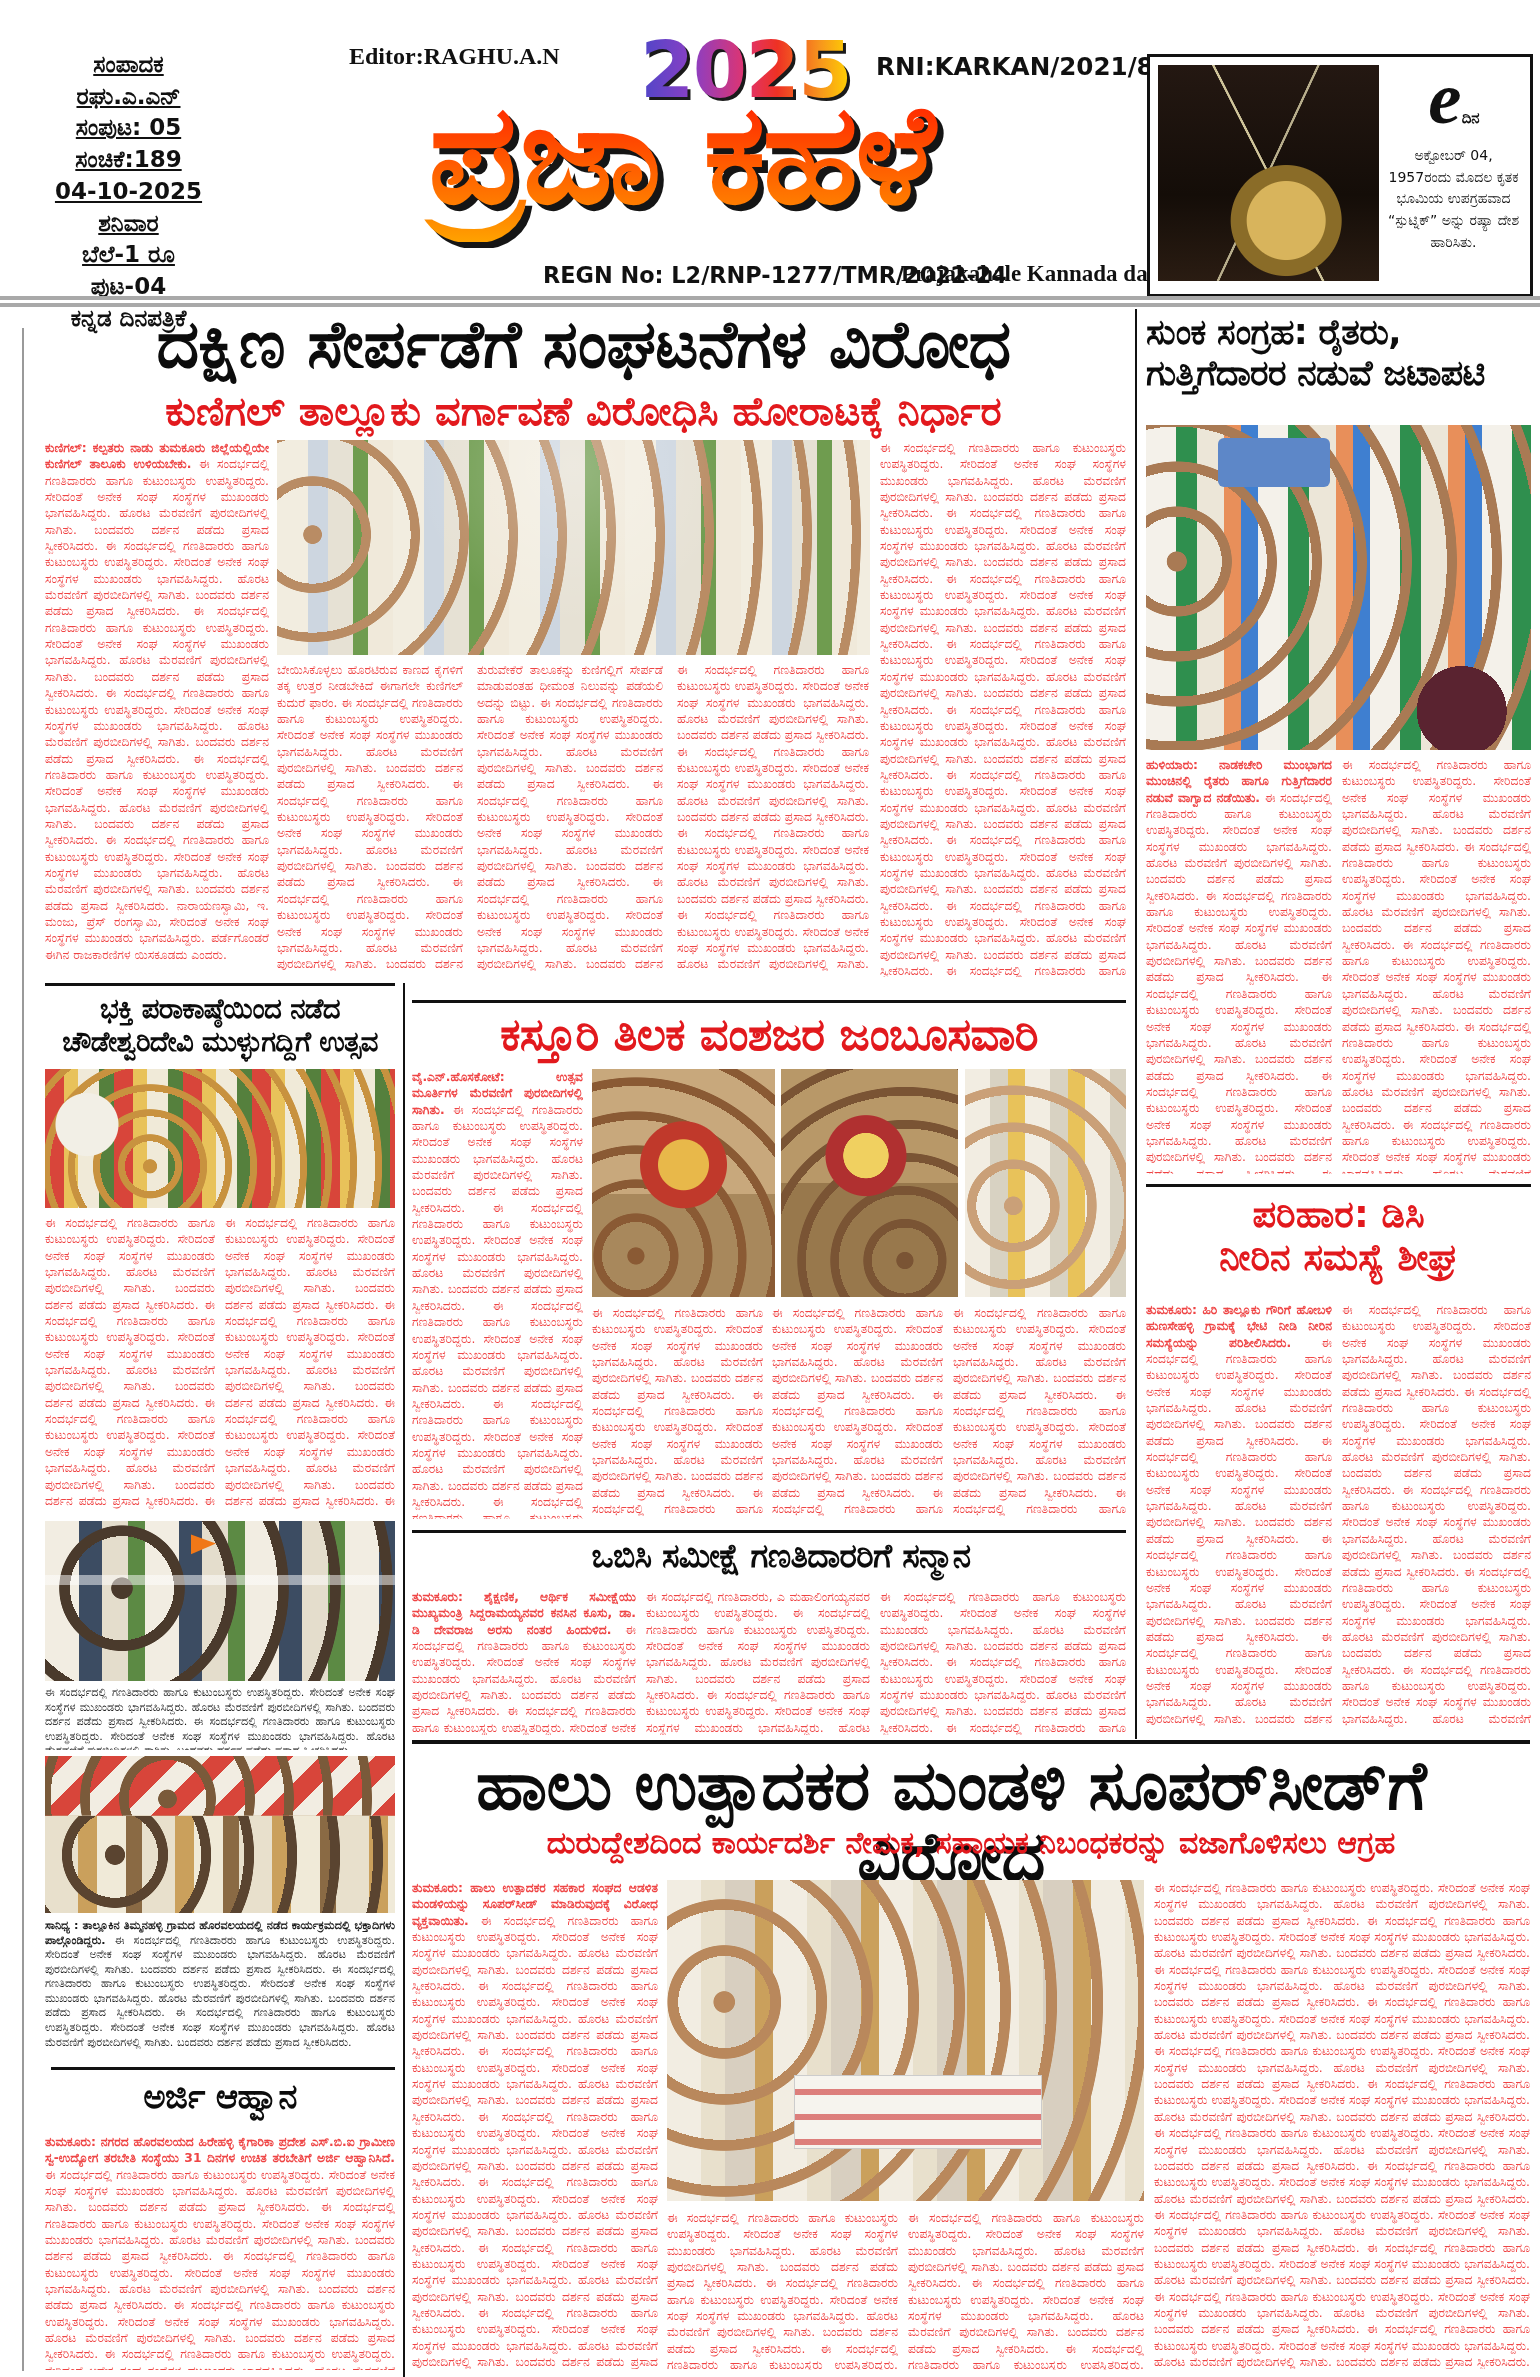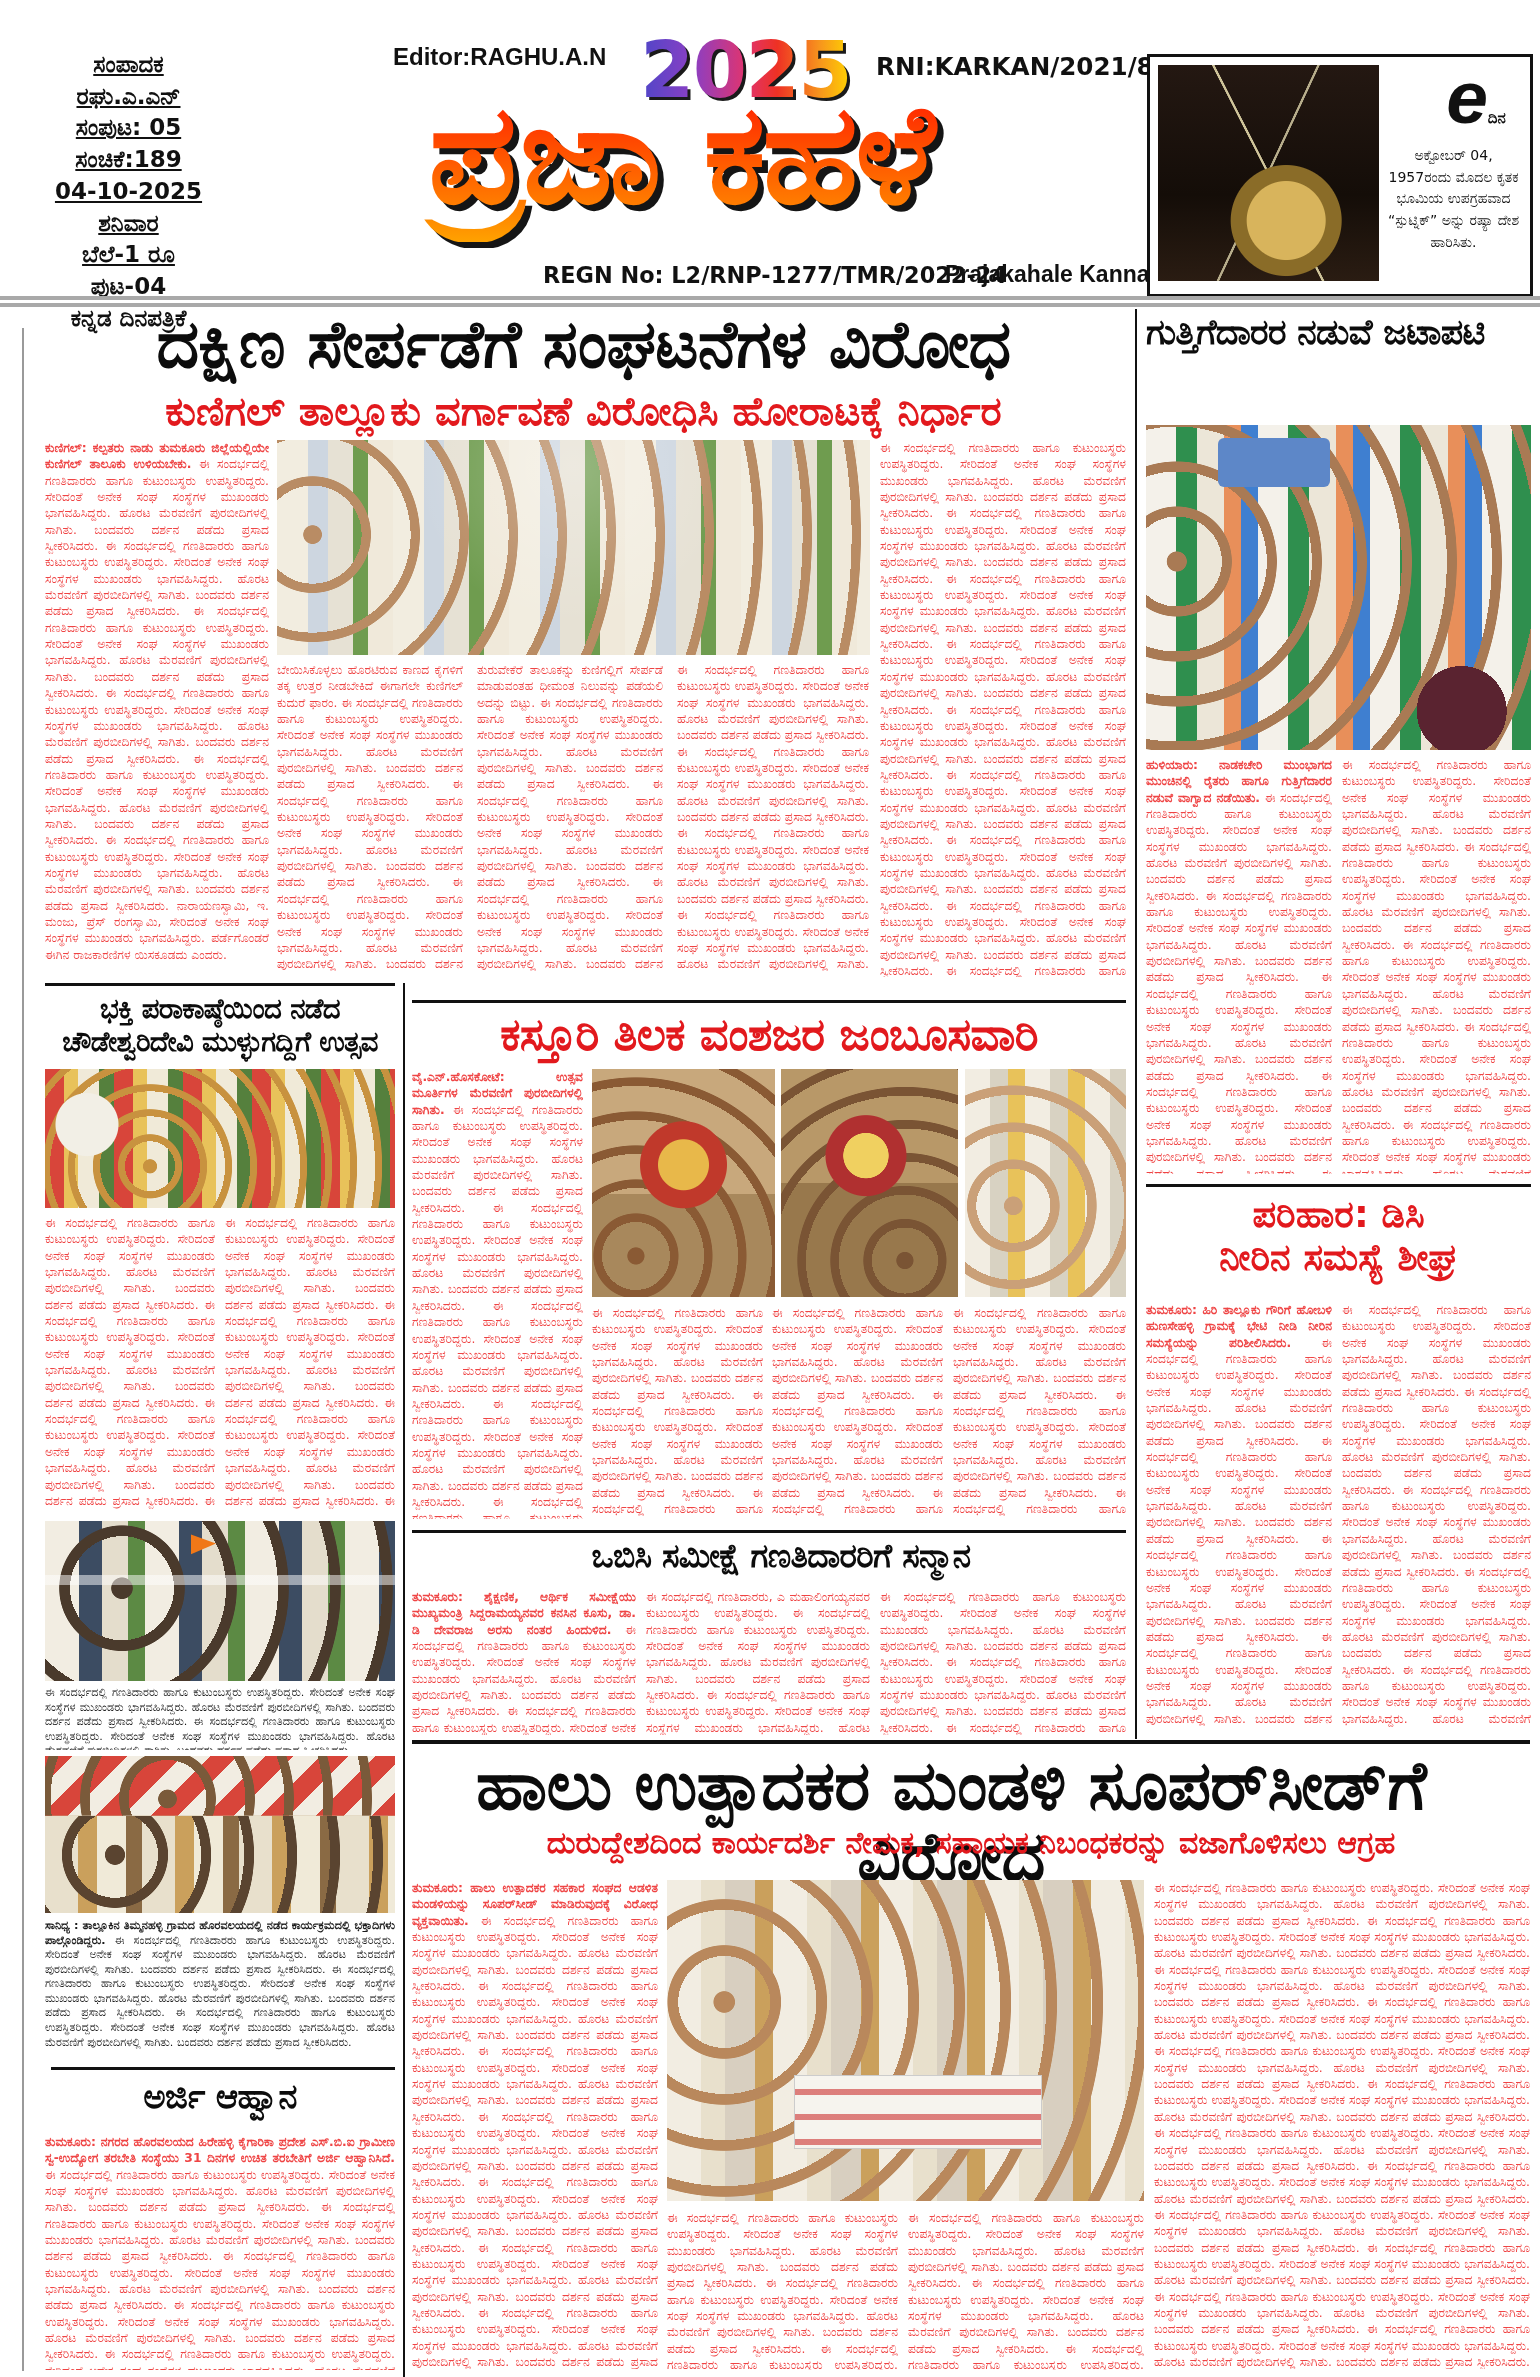--- a/index.html
+++ b/index.html
@@ -2,21 +2,21 @@
 <html style="font-size:12px"><head>
 <meta charset="utf-8">
 <title>Praja Kahale</title>
 <style>
   html,body{margin:0;padding:0;background:#dedede;}
   #page{position:relative;width:1541px;height:2377px;background:#ffffff;
         font-family:"DejaVu Sans","Liberation Sans",sans-serif;color:#111;overflow:hidden;}
   .abs{position:absolute;}
   .c{text-align:center;}
   .b{font-weight:bold;}
-  .serif{font-family:Liberation Sans, sans-serif;margin-left:44px;}
+  .serif{font-family:Liberation Serif, serif;}
   .red{color:#e2191d;}
   .headline{font-weight:800;color:#0c0c0c;letter-spacing:-0.7px;line-height:1.05;}
   .body-col{font-size:12.3px;line-height:1.33;text-align:justify;color:#ef4444;
             overflow:hidden;word-break:break-word;}
   .caption{font-size:11.2px;line-height:1.3;text-align:justify;color:#1c1c1c;overflow:hidden;}
   .dateline{font-weight:bold;}
   .h-rule{position:absolute;background:#111;}
   .v-rule{position:absolute;background:#111;}
   .grey-rule{position:absolute;background:#a9a9a9;}
   .photo{position:absolute;overflow:hidden;background:#888;}
@@ -89,20 +89,21 @@
          repeating-radial-gradient(circle at 6% 44%, #b98c64 0 9px, rgba(0,0,0,0) 9.7px 49px),
          repeating-linear-gradient(90deg,#f2ede0 0 31px,#cdd6e0 31px 51px,#e6e1d4 51px 76px,#6f9c4f 76px 91px,#f0e9da 91px 116px),
          linear-gradient(180deg,#8a7356 0%,#77604a 55%,#574330 100%);"></div>
 
   <div class="abs body-col" style="left:277px;top:662px;width:186px;height:315px;"><span>ಬೇಯಿಸಿಕೊಳ್ಳಲು ಹೊರಟಿರುವ ಕಾಣದ ಕೈಗಳಿಗೆ ತಕ್ಕ ಉತ್ತರ ನೀಡಬೇಕಿದೆ ಈಗಾಗಲೇ ಕುಣಿಗಲ್ ಕುದುರೆ ಫಾರಂ.</span> <span>ಈ ಸಂದರ್ಭದಲ್ಲಿ ಗಣತಿದಾರರು ಹಾಗೂ ಕುಟುಂಬಸ್ಥರು ಉಪಸ್ಥಿತರಿದ್ದರು. ಸೇರಿದಂತೆ ಅನೇಕ ಸಂಘ ಸಂಸ್ಥೆಗಳ ಮುಖಂಡರು ಭಾಗವಹಿಸಿದ್ದರು. ಹೊರಟ ಮೆರವಣಿಗೆ ಪುರಬೀದಿಗಳಲ್ಲಿ ಸಾಗಿತು. ಬಂದವರು ದರ್ಶನ ಪಡೆದು ಪ್ರಸಾದ ಸ್ವೀಕರಿಸಿದರು. ಈ ಸಂದರ್ಭದಲ್ಲಿ ಗಣತಿದಾರರು ಹಾಗೂ ಕುಟುಂಬಸ್ಥರು ಉಪಸ್ಥಿತರಿದ್ದರು. ಸೇರಿದಂತೆ ಅನೇಕ ಸಂಘ ಸಂಸ್ಥೆಗಳ ಮುಖಂಡರು ಭಾಗವಹಿಸಿದ್ದರು. ಹೊರಟ ಮೆರವಣಿಗೆ ಪುರಬೀದಿಗಳಲ್ಲಿ ಸಾಗಿತು. ಬಂದವರು ದರ್ಶನ ಪಡೆದು ಪ್ರಸಾದ ಸ್ವೀಕರಿಸಿದರು. ಈ ಸಂದರ್ಭದಲ್ಲಿ ಗಣತಿದಾರರು ಹಾಗೂ ಕುಟುಂಬಸ್ಥರು ಉಪಸ್ಥಿತರಿದ್ದರು. ಸೇರಿದಂತೆ ಅನೇಕ ಸಂಘ ಸಂಸ್ಥೆಗಳ ಮುಖಂಡರು ಭಾಗವಹಿಸಿದ್ದರು. ಹೊರಟ ಮೆರವಣಿಗೆ ಪುರಬೀದಿಗಳಲ್ಲಿ ಸಾಗಿತು. ಬಂದವರು ದರ್ಶನ ಪಡೆದು ಪ್ರಸಾದ ಸ್ವೀಕರಿಸಿದರು. ಈ ಸಂದರ್ಭದಲ್ಲಿ ಗಣತಿದಾರರು ಹಾಗೂ ಕುಟುಂಬಸ್ಥರು ಉಪಸ್ಥಿತರಿದ್ದರು. ಸೇರಿದಂತೆ ಅನೇಕ ಸಂಘ ಸಂಸ್ಥೆಗಳ ಮುಖಂಡರು ಭಾಗವಹಿಸಿದ್ದರು. ಹೊರಟ ಮೆರವಣಿಗೆ ಪುರಬೀದಿಗಳಲ್ಲಿ ಸಾಗಿತು. ಬಂದವರು ದರ್ಶನ ಪಡೆದು ಪ್ರಸಾದ ಸ್ವೀಕರಿಸಿದರು. ಈ ಸಂದರ್ಭದಲ್ಲಿ ಗಣತಿದಾರರು ಹಾಗೂ ಕುಟುಂಬಸ್ಥರು ಉಪಸ್ಥಿತರಿದ್ದರು. ಸೇರಿದಂತೆ ಅನೇಕ ಸಂಘ ಸಂಸ್ಥೆಗಳ ಮುಖಂಡರು ಭಾಗವಹಿಸಿದ್ದರು. ಹೊರಟ ಮೆರವಣಿಗೆ ಪುರಬೀದಿಗಳಲ್ಲಿ ಸಾಗಿತು. ಬಂದವರು ದರ್ಶನ ಪಡೆದು ಪ್ರಸಾದ ಸ್ವೀಕರಿಸಿದರು. ಈ ಸಂದರ್ಭದಲ್ಲಿ ಗಣತಿದಾರರು ಹಾಗೂ ಕುಟುಂಬಸ್ಥರು ಉಪಸ್ಥಿತರಿದ್ದರು. ಸೇರಿದಂತೆ ಅನೇಕ ಸಂಘ ಸಂಸ್ಥೆಗಳ ಮುಖಂಡರು ಭಾಗವಹಿಸಿದ್ದರು. ಹೊರಟ ಮೆರವಣಿಗೆ ಪುರಬೀದಿಗಳಲ್ಲಿ ಸಾಗಿತು. ಬಂದವರು ದರ್ಶನ ಪಡೆದು ಪ್ರಸಾದ ಸ್ವೀಕರಿಸಿದರು.</span></div>
   <div class="abs body-col" style="left:477px;top:662px;width:186px;height:315px;"><span>ತುರುವೇಕೆರೆ ತಾಲೂಕನ್ನು ಕುಣಿಗಲ್ಲಿಗೆ ಸೇರ್ಪಡೆ ಮಾಡುವಂತಹ ಧೀಮಂತ ನಿಲುವನ್ನು ಪಡೆಯಲಿ ಅದನ್ನು ಬಿಟ್ಟು.</span> <span>ಈ ಸಂದರ್ಭದಲ್ಲಿ ಗಣತಿದಾರರು ಹಾಗೂ ಕುಟುಂಬಸ್ಥರು ಉಪಸ್ಥಿತರಿದ್ದರು. ಸೇರಿದಂತೆ ಅನೇಕ ಸಂಘ ಸಂಸ್ಥೆಗಳ ಮುಖಂಡರು ಭಾಗವಹಿಸಿದ್ದರು. ಹೊರಟ ಮೆರವಣಿಗೆ ಪುರಬೀದಿಗಳಲ್ಲಿ ಸಾಗಿತು. ಬಂದವರು ದರ್ಶನ ಪಡೆದು ಪ್ರಸಾದ ಸ್ವೀಕರಿಸಿದರು. ಈ ಸಂದರ್ಭದಲ್ಲಿ ಗಣತಿದಾರರು ಹಾಗೂ ಕುಟುಂಬಸ್ಥರು ಉಪಸ್ಥಿತರಿದ್ದರು. ಸೇರಿದಂತೆ ಅನೇಕ ಸಂಘ ಸಂಸ್ಥೆಗಳ ಮುಖಂಡರು ಭಾಗವಹಿಸಿದ್ದರು. ಹೊರಟ ಮೆರವಣಿಗೆ ಪುರಬೀದಿಗಳಲ್ಲಿ ಸಾಗಿತು. ಬಂದವರು ದರ್ಶನ ಪಡೆದು ಪ್ರಸಾದ ಸ್ವೀಕರಿಸಿದರು. ಈ ಸಂದರ್ಭದಲ್ಲಿ ಗಣತಿದಾರರು ಹಾಗೂ ಕುಟುಂಬಸ್ಥರು ಉಪಸ್ಥಿತರಿದ್ದರು. ಸೇರಿದಂತೆ ಅನೇಕ ಸಂಘ ಸಂಸ್ಥೆಗಳ ಮುಖಂಡರು ಭಾಗವಹಿಸಿದ್ದರು. ಹೊರಟ ಮೆರವಣಿಗೆ ಪುರಬೀದಿಗಳಲ್ಲಿ ಸಾಗಿತು. ಬಂದವರು ದರ್ಶನ ಪಡೆದು ಪ್ರಸಾದ ಸ್ವೀಕರಿಸಿದರು. ಈ ಸಂದರ್ಭದಲ್ಲಿ ಗಣತಿದಾರರು ಹಾಗೂ ಕುಟುಂಬಸ್ಥರು ಉಪಸ್ಥಿತರಿದ್ದರು. ಸೇರಿದಂತೆ ಅನೇಕ ಸಂಘ ಸಂಸ್ಥೆಗಳ ಮುಖಂಡರು ಭಾಗವಹಿಸಿದ್ದರು. ಹೊರಟ ಮೆರವಣಿಗೆ ಪುರಬೀದಿಗಳಲ್ಲಿ ಸಾಗಿತು. ಬಂದವರು ದರ್ಶನ ಪಡೆದು ಪ್ರಸಾದ ಸ್ವೀಕರಿಸಿದರು. ಈ ಸಂದರ್ಭದಲ್ಲಿ ಗಣತಿದಾರರು ಹಾಗೂ ಕುಟುಂಬಸ್ಥರು ಉಪಸ್ಥಿತರಿದ್ದರು. ಸೇರಿದಂತೆ ಅನೇಕ ಸಂಘ ಸಂಸ್ಥೆಗಳ ಮುಖಂಡರು ಭಾಗವಹಿಸಿದ್ದರು. ಹೊರಟ ಮೆರವಣಿಗೆ ಪುರಬೀದಿಗಳಲ್ಲಿ ಸಾಗಿತು. ಬಂದವರು ದರ್ಶನ ಪಡೆದು ಪ್ರಸಾದ ಸ್ವೀಕರಿಸಿದರು. ಈ ಸಂದರ್ಭದಲ್ಲಿ ಗಣತಿದಾರರು ಹಾಗೂ ಕುಟುಂಬಸ್ಥರು ಉಪಸ್ಥಿತರಿದ್ದರು. ಸೇರಿದಂತೆ ಅನೇಕ ಸಂಘ ಸಂಸ್ಥೆಗಳ ಮುಖಂಡರು ಭಾಗವಹಿಸಿದ್ದರು. ಹೊರಟ ಮೆರವಣಿಗೆ ಪುರಬೀದಿಗಳಲ್ಲಿ ಸಾಗಿತು. ಬಂದವರು ದರ್ಶನ ಪಡೆದು ಪ್ರಸಾದ ಸ್ವೀಕರಿಸಿದರು.</span></div>
   <div class="abs body-col" style="left:677px;top:662px;width:192px;height:315px;"><span>ಈ ಸಂದರ್ಭದಲ್ಲಿ ಗಣತಿದಾರರು ಹಾಗೂ ಕುಟುಂಬಸ್ಥರು ಉಪಸ್ಥಿತರಿದ್ದರು. ಸೇರಿದಂತೆ ಅನೇಕ ಸಂಘ ಸಂಸ್ಥೆಗಳ ಮುಖಂಡರು ಭಾಗವಹಿಸಿದ್ದರು. ಹೊರಟ ಮೆರವಣಿಗೆ ಪುರಬೀದಿಗಳಲ್ಲಿ ಸಾಗಿತು. ಬಂದವರು ದರ್ಶನ ಪಡೆದು ಪ್ರಸಾದ ಸ್ವೀಕರಿಸಿದರು. ಈ ಸಂದರ್ಭದಲ್ಲಿ ಗಣತಿದಾರರು ಹಾಗೂ ಕುಟುಂಬಸ್ಥರು ಉಪಸ್ಥಿತರಿದ್ದರು. ಸೇರಿದಂತೆ ಅನೇಕ ಸಂಘ ಸಂಸ್ಥೆಗಳ ಮುಖಂಡರು ಭಾಗವಹಿಸಿದ್ದರು. ಹೊರಟ ಮೆರವಣಿಗೆ ಪುರಬೀದಿಗಳಲ್ಲಿ ಸಾಗಿತು. ಬಂದವರು ದರ್ಶನ ಪಡೆದು ಪ್ರಸಾದ ಸ್ವೀಕರಿಸಿದರು. ಈ ಸಂದರ್ಭದಲ್ಲಿ ಗಣತಿದಾರರು ಹಾಗೂ ಕುಟುಂಬಸ್ಥರು ಉಪಸ್ಥಿತರಿದ್ದರು. ಸೇರಿದಂತೆ ಅನೇಕ ಸಂಘ ಸಂಸ್ಥೆಗಳ ಮುಖಂಡರು ಭಾಗವಹಿಸಿದ್ದರು. ಹೊರಟ ಮೆರವಣಿಗೆ ಪುರಬೀದಿಗಳಲ್ಲಿ ಸಾಗಿತು. ಬಂದವರು ದರ್ಶನ ಪಡೆದು ಪ್ರಸಾದ ಸ್ವೀಕರಿಸಿದರು. ಈ ಸಂದರ್ಭದಲ್ಲಿ ಗಣತಿದಾರರು ಹಾಗೂ ಕುಟುಂಬಸ್ಥರು ಉಪಸ್ಥಿತರಿದ್ದರು. ಸೇರಿದಂತೆ ಅನೇಕ ಸಂಘ ಸಂಸ್ಥೆಗಳ ಮುಖಂಡರು ಭಾಗವಹಿಸಿದ್ದರು. ಹೊರಟ ಮೆರವಣಿಗೆ ಪುರಬೀದಿಗಳಲ್ಲಿ ಸಾಗಿತು. ಬಂದವರು ದರ್ಶನ ಪಡೆದು ಪ್ರಸಾದ ಸ್ವೀಕರಿಸಿದರು. ಈ ಸಂದರ್ಭದಲ್ಲಿ ಗಣತಿದಾರರು ಹಾಗೂ ಕುಟುಂಬಸ್ಥರು ಉಪಸ್ಥಿತರಿದ್ದರು. ಸೇರಿದಂತೆ ಅನೇಕ ಸಂಘ ಸಂಸ್ಥೆಗಳ ಮುಖಂಡರು ಭಾಗವಹಿಸಿದ್ದರು. ಹೊರಟ ಮೆರವಣಿಗೆ ಪುರಬೀದಿಗಳಲ್ಲಿ ಸಾಗಿತು. ಬಂದವರು ದರ್ಶನ ಪಡೆದು ಪ್ರಸಾದ ಸ್ವೀಕರಿಸಿದರು. ಈ ಸಂದರ್ಭದಲ್ಲಿ ಗಣತಿದಾರರು ಹಾಗೂ ಕುಟುಂಬಸ್ಥರು ಉಪಸ್ಥಿತರಿದ್ದರು. ಸೇರಿದಂತೆ ಅನೇಕ ಸಂಘ ಸಂಸ್ಥೆಗಳ ಮುಖಂಡರು ಭಾಗವಹಿಸಿದ್ದರು. ಹೊರಟ ಮೆರವಣಿಗೆ ಪುರಬೀದಿಗಳಲ್ಲಿ ಸಾಗಿತು. ಬಂದವರು ದರ್ಶನ ಪಡೆದು ಪ್ರಸಾದ ಸ್ವೀಕರಿಸಿದರು. ಈ ಸಂದರ್ಭದಲ್ಲಿ ಗಣತಿದಾರರು ಹಾಗೂ ಕುಟುಂಬಸ್ಥರು ಉಪಸ್ಥಿತರಿದ್ದರು. ಸೇರಿದಂತೆ ಅನೇಕ ಸಂಘ ಸಂಸ್ಥೆಗಳ ಮುಖಂಡರು ಭಾಗವಹಿಸಿದ್ದರು. ಹೊರಟ ಮೆರವಣಿಗೆ ಪುರಬೀದಿಗಳಲ್ಲಿ ಸಾಗಿತು. ಬಂದವರು ದರ್ಶನ ಪಡೆದು ಪ್ರಸಾದ ಸ್ವೀಕರಿಸಿದರು.</span></div>
   <div class="abs body-col" style="left:880px;top:440px;width:246px;height:537px;"><span>ಈ ಸಂದರ್ಭದಲ್ಲಿ ಗಣತಿದಾರರು ಹಾಗೂ ಕುಟುಂಬಸ್ಥರು ಉಪಸ್ಥಿತರಿದ್ದರು. ಸೇರಿದಂತೆ ಅನೇಕ ಸಂಘ ಸಂಸ್ಥೆಗಳ ಮುಖಂಡರು ಭಾಗವಹಿಸಿದ್ದರು. ಹೊರಟ ಮೆರವಣಿಗೆ ಪುರಬೀದಿಗಳಲ್ಲಿ ಸಾಗಿತು. ಬಂದವರು ದರ್ಶನ ಪಡೆದು ಪ್ರಸಾದ ಸ್ವೀಕರಿಸಿದರು. ಈ ಸಂದರ್ಭದಲ್ಲಿ ಗಣತಿದಾರರು ಹಾಗೂ ಕುಟುಂಬಸ್ಥರು ಉಪಸ್ಥಿತರಿದ್ದರು. ಸೇರಿದಂತೆ ಅನೇಕ ಸಂಘ ಸಂಸ್ಥೆಗಳ ಮುಖಂಡರು ಭಾಗವಹಿಸಿದ್ದರು. ಹೊರಟ ಮೆರವಣಿಗೆ ಪುರಬೀದಿಗಳಲ್ಲಿ ಸಾಗಿತು. ಬಂದವರು ದರ್ಶನ ಪಡೆದು ಪ್ರಸಾದ ಸ್ವೀಕರಿಸಿದರು. ಈ ಸಂದರ್ಭದಲ್ಲಿ ಗಣತಿದಾರರು ಹಾಗೂ ಕುಟುಂಬಸ್ಥರು ಉಪಸ್ಥಿತರಿದ್ದರು. ಸೇರಿದಂತೆ ಅನೇಕ ಸಂಘ ಸಂಸ್ಥೆಗಳ ಮುಖಂಡರು ಭಾಗವಹಿಸಿದ್ದರು. ಹೊರಟ ಮೆರವಣಿಗೆ ಪುರಬೀದಿಗಳಲ್ಲಿ ಸಾಗಿತು. ಬಂದವರು ದರ್ಶನ ಪಡೆದು ಪ್ರಸಾದ ಸ್ವೀಕರಿಸಿದರು. ಈ ಸಂದರ್ಭದಲ್ಲಿ ಗಣತಿದಾರರು ಹಾಗೂ ಕುಟುಂಬಸ್ಥರು ಉಪಸ್ಥಿತರಿದ್ದರು. ಸೇರಿದಂತೆ ಅನೇಕ ಸಂಘ ಸಂಸ್ಥೆಗಳ ಮುಖಂಡರು ಭಾಗವಹಿಸಿದ್ದರು. ಹೊರಟ ಮೆರವಣಿಗೆ ಪುರಬೀದಿಗಳಲ್ಲಿ ಸಾಗಿತು. ಬಂದವರು ದರ್ಶನ ಪಡೆದು ಪ್ರಸಾದ ಸ್ವೀಕರಿಸಿದರು. ಈ ಸಂದರ್ಭದಲ್ಲಿ ಗಣತಿದಾರರು ಹಾಗೂ ಕುಟುಂಬಸ್ಥರು ಉಪಸ್ಥಿತರಿದ್ದರು. ಸೇರಿದಂತೆ ಅನೇಕ ಸಂಘ ಸಂಸ್ಥೆಗಳ ಮುಖಂಡರು ಭಾಗವಹಿಸಿದ್ದರು. ಹೊರಟ ಮೆರವಣಿಗೆ ಪುರಬೀದಿಗಳಲ್ಲಿ ಸಾಗಿತು. ಬಂದವರು ದರ್ಶನ ಪಡೆದು ಪ್ರಸಾದ ಸ್ವೀಕರಿಸಿದರು. ಈ ಸಂದರ್ಭದಲ್ಲಿ ಗಣತಿದಾರರು ಹಾಗೂ ಕುಟುಂಬಸ್ಥರು ಉಪಸ್ಥಿತರಿದ್ದರು. ಸೇರಿದಂತೆ ಅನೇಕ ಸಂಘ ಸಂಸ್ಥೆಗಳ ಮುಖಂಡರು ಭಾಗವಹಿಸಿದ್ದರು. ಹೊರಟ ಮೆರವಣಿಗೆ ಪುರಬೀದಿಗಳಲ್ಲಿ ಸಾಗಿತು. ಬಂದವರು ದರ್ಶನ ಪಡೆದು ಪ್ರಸಾದ ಸ್ವೀಕರಿಸಿದರು. ಈ ಸಂದರ್ಭದಲ್ಲಿ ಗಣತಿದಾರರು ಹಾಗೂ ಕುಟುಂಬಸ್ಥರು ಉಪಸ್ಥಿತರಿದ್ದರು. ಸೇರಿದಂತೆ ಅನೇಕ ಸಂಘ ಸಂಸ್ಥೆಗಳ ಮುಖಂಡರು ಭಾಗವಹಿಸಿದ್ದರು. ಹೊರಟ ಮೆರವಣಿಗೆ ಪುರಬೀದಿಗಳಲ್ಲಿ ಸಾಗಿತು. ಬಂದವರು ದರ್ಶನ ಪಡೆದು ಪ್ರಸಾದ ಸ್ವೀಕರಿಸಿದರು. ಈ ಸಂದರ್ಭದಲ್ಲಿ ಗಣತಿದಾರರು ಹಾಗೂ ಕುಟುಂಬಸ್ಥರು ಉಪಸ್ಥಿತರಿದ್ದರು. ಸೇರಿದಂತೆ ಅನೇಕ ಸಂಘ ಸಂಸ್ಥೆಗಳ ಮುಖಂಡರು ಭಾಗವಹಿಸಿದ್ದರು. ಹೊರಟ ಮೆರವಣಿಗೆ ಪುರಬೀದಿಗಳಲ್ಲಿ ಸಾಗಿತು. ಬಂದವರು ದರ್ಶನ ಪಡೆದು ಪ್ರಸಾದ ಸ್ವೀಕರಿಸಿದರು. ಈ ಸಂದರ್ಭದಲ್ಲಿ ಗಣತಿದಾರರು ಹಾಗೂ ಕುಟುಂಬಸ್ಥರು ಉಪಸ್ಥಿತರಿದ್ದರು. ಸೇರಿದಂತೆ ಅನೇಕ ಸಂಘ ಸಂಸ್ಥೆಗಳ ಮುಖಂಡರು ಭಾಗವಹಿಸಿದ್ದರು. ಹೊರಟ ಮೆರವಣಿಗೆ ಪುರಬೀದಿಗಳಲ್ಲಿ ಸಾಗಿತು. ಬಂದವರು ದರ್ಶನ ಪಡೆದು ಪ್ರಸಾದ ಸ್ವೀಕರಿಸಿದರು. ಈ ಸಂದರ್ಭದಲ್ಲಿ ಗಣತಿದಾರರು ಹಾಗೂ ಕುಟುಂಬಸ್ಥರು ಉಪಸ್ಥಿತರಿದ್ದರು. ಸೇರಿದಂತೆ ಅನೇಕ ಸಂಘ ಸಂಸ್ಥೆಗಳ ಮುಖಂಡರು ಭಾಗವಹಿಸಿದ್ದರು. ಹೊರಟ ಮೆರವಣಿಗೆ ಪುರಬೀದಿಗಳಲ್ಲಿ ಸಾಗಿತು. ಬಂದವರು ದರ್ಶನ ಪಡೆದು ಪ್ರಸಾದ ಸ್ವೀಕರಿಸಿದರು. ಈ ಸಂದರ್ಭದಲ್ಲಿ ಗಣತಿದಾರರು ಹಾಗೂ ಕುಟುಂಬಸ್ಥರು ಉಪಸ್ಥಿತರಿದ್ದರು. ಸೇರಿದಂತೆ ಅನೇಕ ಸಂಘ ಸಂಸ್ಥೆಗಳ ಮುಖಂಡರು ಭಾಗವಹಿಸಿದ್ದರು. ಹೊರಟ ಮೆರವಣಿಗೆ ಪುರಬೀದಿಗಳಲ್ಲಿ ಸಾಗಿತು. ಬಂದವರು ದರ್ಶನ ಪಡೆದು ಪ್ರಸಾದ ಸ್ವೀಕರಿಸಿದರು.</span></div>
 
   <div class="abs headline" style="left:1146px;top:312px;width:385px;font-size:35px;line-height:1.18;">
+    <div>ಸುಂಕ ಸಂಗ್ರಹ: ರೈತರು,</div>
     <div>ಗುತ್ತಿಗೆದಾರರ ನಡುವೆ ಜಟಾಪಟಿ</div>
   </div>
 
   <div class="photo" style="left:1146px;top:425px;width:385px;height:325px;
        background:
          radial-gradient(circle at 82% 88%, #5a2330 0 45px, transparent 45px),
          repeating-radial-gradient(circle at 8% 42%, #a97a54 0 9.7px, rgba(0,0,0,0) 10.4px 45px),
          repeating-linear-gradient(90deg,#f4f1ea 0 30px,#2f8f4e 30px 51px,#ece6d8 51px 78px,#e88f5a 78px 95px,#3f7fd0 95px 112px),
          linear-gradient(180deg,#bfd8e8 0 12%,#4e7a3a 12% 30%,#8fa172 30% 42%,#b9a584 42% 100%);">
     <div class="abs" style="left:72px;top:13.4px;width:112px;height:49px;background:#5d87c8;border-radius:6px;"></div>

